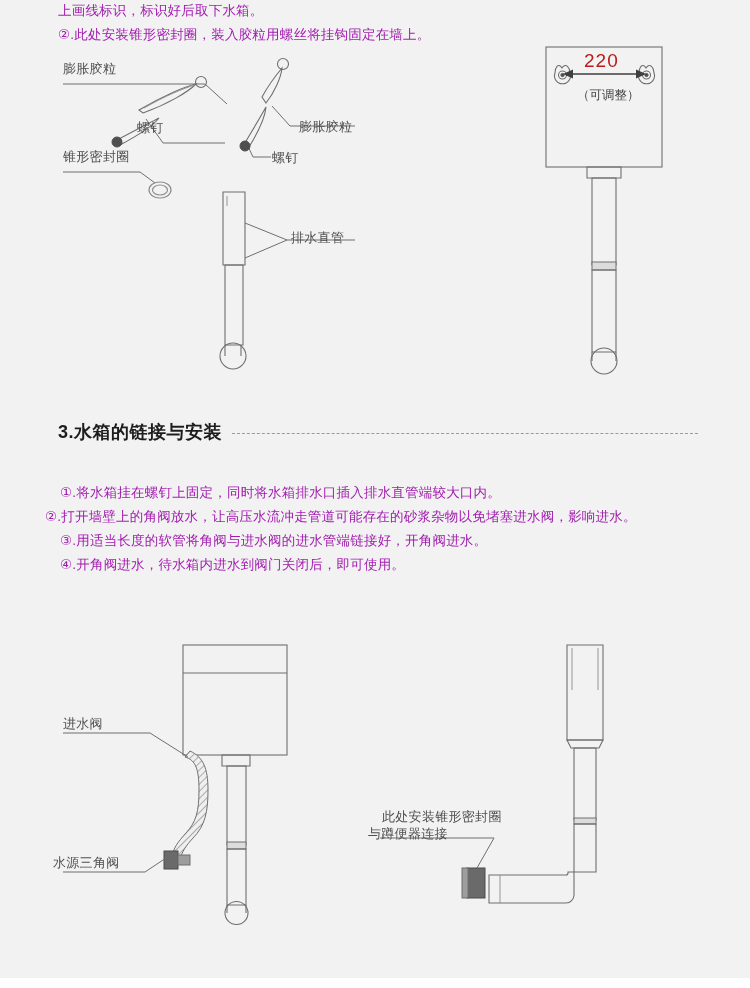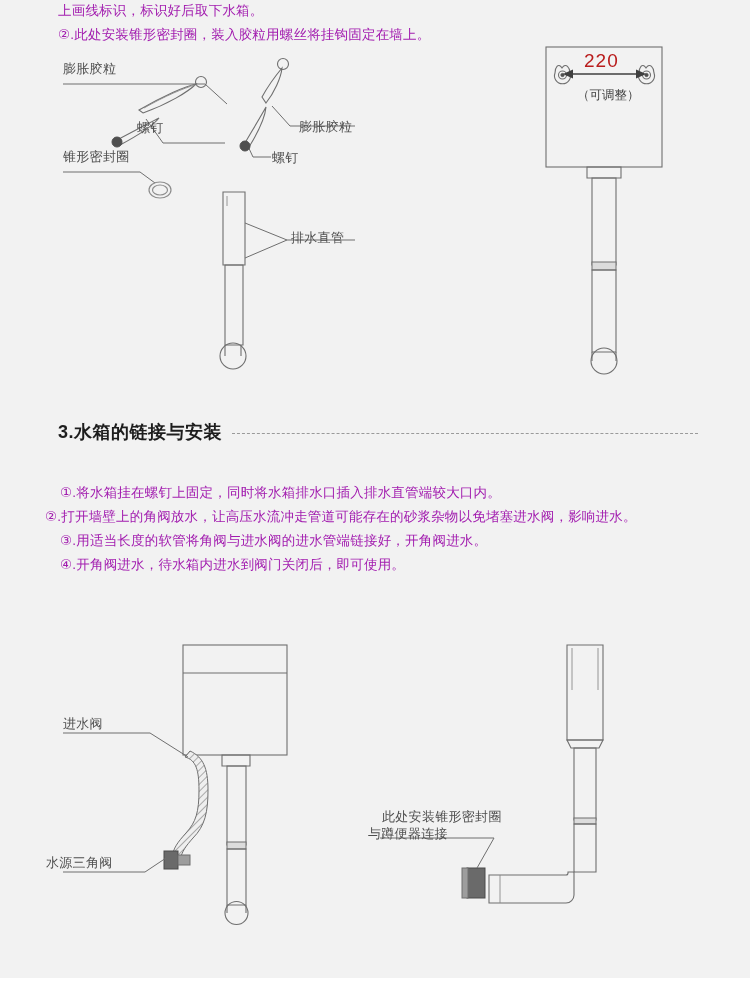--- a/index.html
+++ b/index.html
@@ -223,18 +223,18 @@
 
   <div id="sectionTitle">3.水箱的链接与安装</div>
   <div id="sectionRule"></div>
 
   <div class="body-line" style="left:60px; top:484px;">①.将水箱挂在螺钉上固定，同时将水箱排水口插入排水直管端较大口内。</div>
   <div class="body-line" style="left:45px; top:508px;">②.打开墙壁上的角阀放水，让高压水流冲走管道可能存在的砂浆杂物以免堵塞进水阀，影响进水。</div>
   <div class="body-line" style="left:60px; top:532px;">③.用适当长度的软管将角阀与进水阀的进水管端链接好，开角阀进水。</div>
   <div class="body-line" style="left:60px; top:556px;">④.开角阀进水，待水箱内进水到阀门关闭后，即可使用。</div>
 
   <div class="lbl" style="left:63px; top:715px;">进水阀</div>
-  <div class="lbl" style="left:46px; top:854px;">水源三角阀</div>
+  <div class="lbl" style="left:53px; top:854px;">水源三角阀</div>
 
   <div class="lbl" style="left:382px; top:808px;">此处安装锥形密封圈</div>
   <div class="lbl" style="left:368px; top:825px;">与蹲便器连接</div>
 
 </div>
 
 </body></html>

